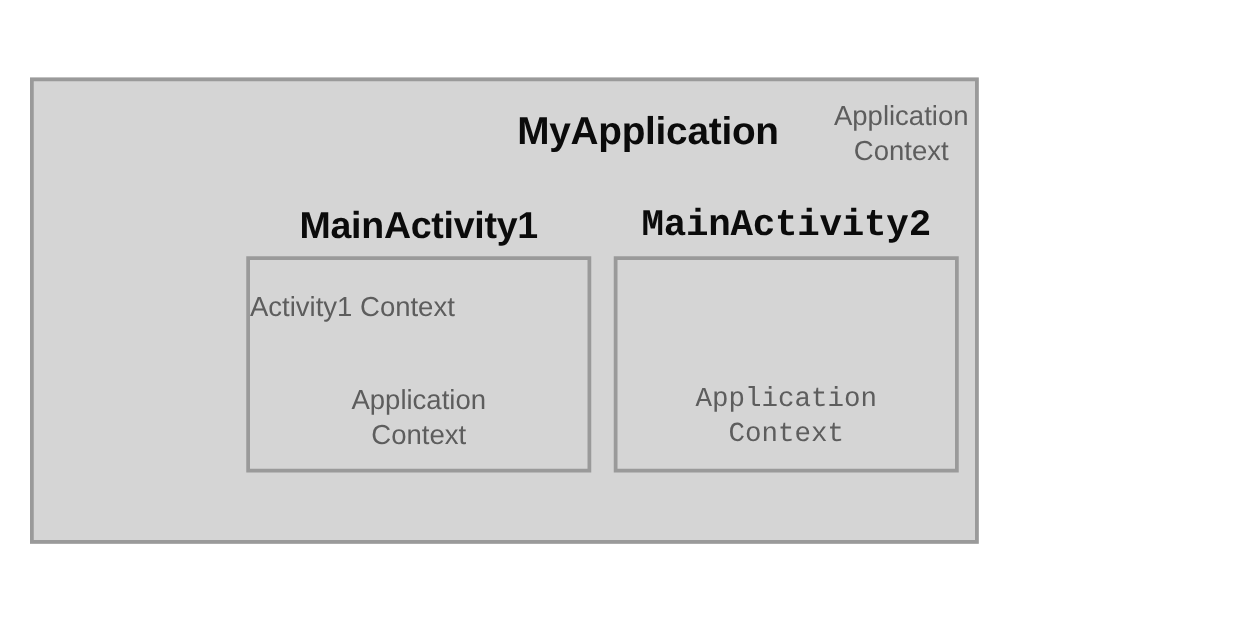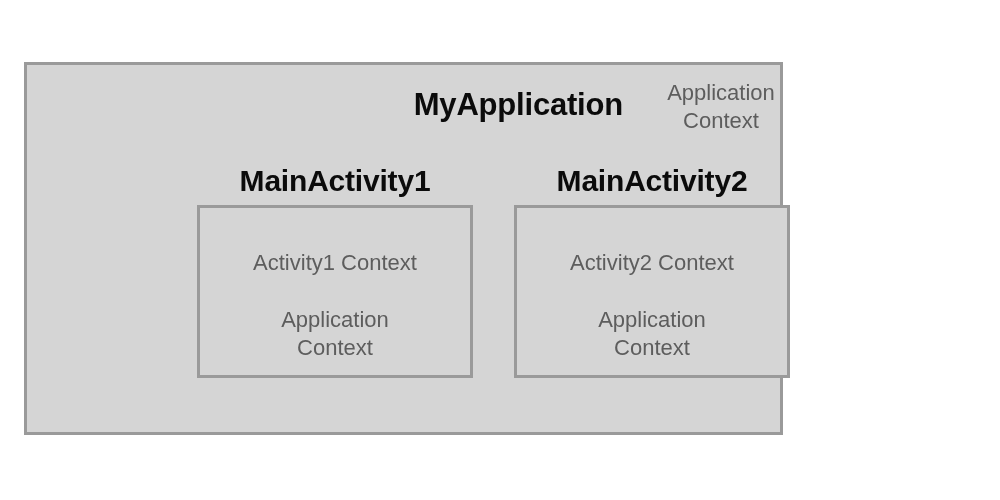--- a/index.html
+++ b/index.html
@@ -78,21 +78,21 @@
     width: 100%;
     height: 260px;
   }
 
   .activity {
     position: absolute;
     top: 0;
     width: 276px;
   }
   .activity.activity-1 { left: 170px; }
-  .activity.activity-2 { left: 487px; }
+  .activity.activity-2 { left: 464px; font-family: Liberation Mono, monospace; }
 
   .activity-title {
     height: 44px;
     line-height: 40px;
     text-align: center;
     font-size: 30px;
     font-weight: bold;
     color: #0b0b0b;
     letter-spacing: -0.2px;
     white-space: nowrap;
@@ -105,26 +105,25 @@
     background: #d5d5d5;
     border: 3px solid #9a9a9a;
     position: relative;
   }
 
   .activity-context-label {
     position: absolute;
     left: 0;
     top: 24px;
     width: 100%;
-    text-align: center;
+    text-align: left;
     font-size: 22px;
     color: #5d5d5d;
     line-height: 28px;
     white-space: nowrap;
-    margin-top: 17px;
   }
 
   .inner-app-context-label {
     position: absolute;
     left: 0;
     top: 98px;
     width: 100%;
     text-align: center;
     font-size: 22px;
     color: #5d5d5d;
@@ -159,21 +158,20 @@
           <div class="inner-app-context-label">
             <span class="line">Application</span>
             <span class="line">Context</span>
           </div>
         </div>
       </div>
 
       <div class="activity activity-2">
         <div class="activity-title">MainActivity2</div>
         <div class="activity-box">
-          <div class="activity-context-label">Activity2 Context</div>
           <div class="inner-app-context-label">
             <span class="line">Application</span>
             <span class="line">Context</span>
           </div>
         </div>
       </div>
 
     </div>
   </div>
 </div>

